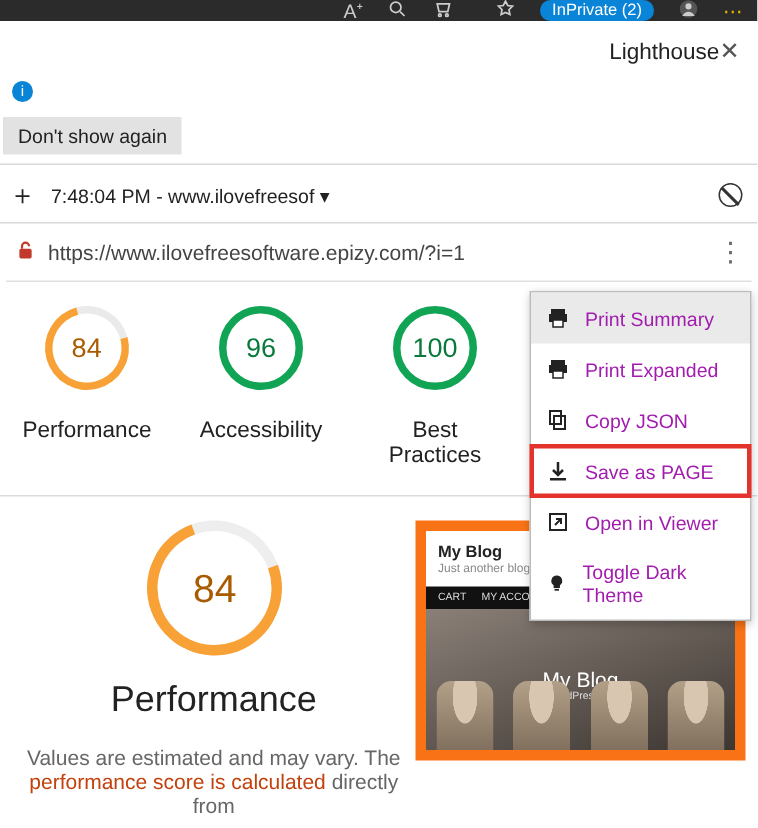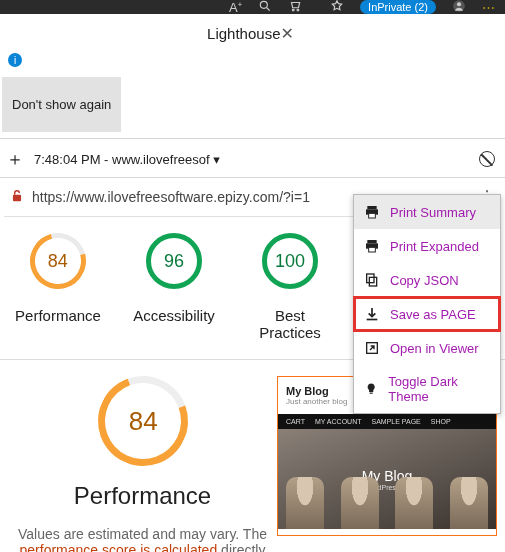--- a/index.html
+++ b/index.html
@@ -13,40 +13,40 @@
     height: 14px; background: #2b2b2b;
     display: flex; align-items: center; justify-content: flex-end;
     gap: 16px; padding: 0 10px; color: #ccc;
   }
   .browser-top .pill {
     background: #0a84d6; color: #fff; font-size: 11px;
     padding: 1px 8px; border-radius: 10px; text-align: center;
   }
   .browser-top svg { width: 14px; height: 14px; }
   .lh-header {
-    display: flex; align-items: center; justify-content: center;
+    display: flex; align-items: center; justify-content: flex-end;
     padding: 10px 12px 8px 8px; font-size: 15px;
   }
   .lh-info {
     display: flex; align-items: flex-start; gap: 6px;
     padding: 0 8px 6px 8px; font-size: 13px; color: #333;
   }
   .lh-info .info-icon {
     width: 14px; height: 14px; border-radius: 50%;
     background: #0a84d6; color: #fff; display: flex;
     align-items: center; justify-content: center; font-size: 10px;
     flex: 0 0 14px; margin-top: 2px;
   }
   .lh-info .info-row2 {
     display: flex; justify-content: space-between; align-items: center;
   }
   .lh-info .info-body { flex: 1; }
   .learn-more { color: #1a4fd6; font-size: 13px; cursor: pointer; }
   .dont-show {
-    display: inline-block; background: #e2e2e2; padding: 20px 10px;
+    display: inline-block; background: #e2e2e2; padding: 5px 10px;
     margin: 4px 0 0 2px; font-size: 13px; cursor: pointer;
   }
   .toolbar-row {
     display: flex; align-items: center; gap: 10px;
     padding: 8px 10px 6px 6px; border-top: 1px solid #d8d8d8;
     border-bottom: 1px solid #d8d8d8; margin-top: 6px;
   }
   .plus-tab { font-size: 18px; cursor: pointer; }
   .tab-label { font-size: 13px; }
   .prohib {
@@ -97,21 +97,21 @@
     display: flex; align-items: center; justify-content: center;
     margin: 0 auto 16px auto; font-size: 26px; color: #a85b00;
     transform: rotate(25deg);
   }
   .big-gauge span { transform: rotate(-25deg); display:inline-block; }
   .perf-title { font-size: 24px; font-weight: 300; color: #222; margin-bottom: 16px;}
   .perf-desc { font-size: 14px; color: #666; padding: 0 4px; }
   .perf-desc .link { color: #c2410c; }
 
   .shot-preview {
-    width: 220px; height: 160px; border: 1px solid #f97316;
+    width: 220px; height: 160px; border: 7px solid #f97316;
     background: #fff; position: relative; overflow: hidden;
     flex: 0 0 220px;
   }
   .shot-preview .sp-top { padding: 8px; }
   .shot-preview .sp-title { font-size: 11px; font-weight: 600; }
   .shot-preview .sp-sub { font-size: 8px; color: #888; }
   .shot-preview .sp-btn {
     position: absolute; top: 8px; right: 8px; width: 26px; height: 12px;
     background: #6b3fbf; border-radius: 2px;
   }

